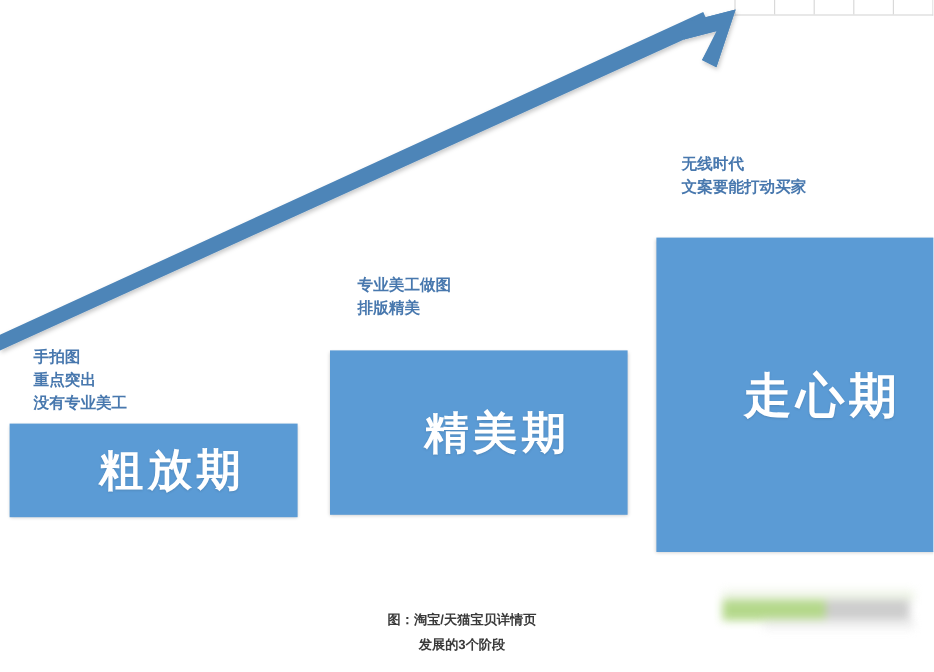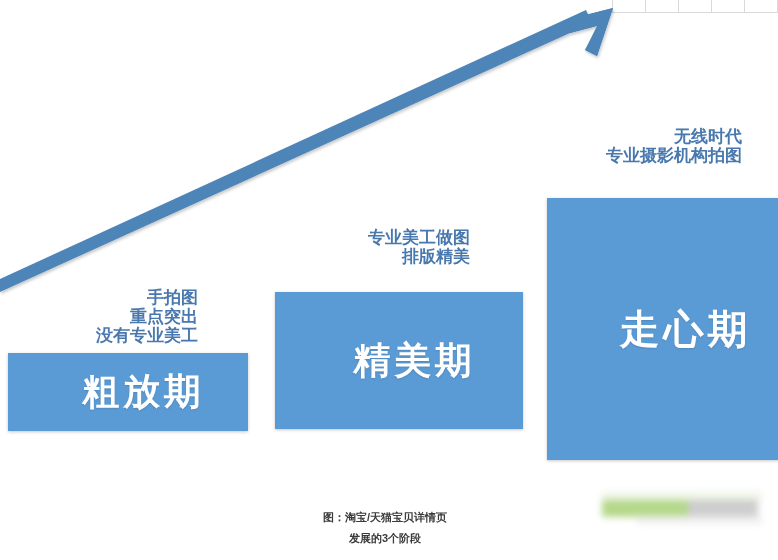--- a/index.html
+++ b/index.html
@@ -66,24 +66,24 @@
   .bar-3 { left: 547px; top: 198px; width: 215px; height: 262px; }
 
   .bar-1 .bar-title { font-size: 37px; }
   .bar-2 .bar-title { font-size: 37px; }
   .bar-3 .bar-title { font-size: 40px; }
 
   
   .desc {
     position: absolute;
     color: #4878AE;
-    font-size: 17px;
+    font-size: 13px;
     line-height: 19px;
     font-weight: bold;
-    text-align: right;
+    text-align: left;
     white-space: nowrap;
   }
   .desc-1 { left: 28px;  top: 288px; width: 170px; }
   .desc-2 { left: 298px; top: 228px; width: 172px; }
   .desc-3 { left: 568px; top: 127px; width: 174px; }
   .desc .line { display: block; }
 
   
   .figure-caption {
     position: absolute;
@@ -177,21 +177,21 @@
   <div class="desc desc-2">
     <span class="line">专业美工做图</span>
     <span class="line">排版精美</span>
   </div>
   <div class="bar bar-2">
     <span class="bar-title">精美期</span>
   </div>
 
   <div class="desc desc-3">
     <span class="line">无线时代</span>
-    <span class="line">专业摄影机构拍图</span>
+    <span class="line">文案要能打动买家</span>
   </div>
   <div class="bar bar-3">
     <span class="bar-title">走心期</span>
   </div>
 
   <div class="figure-caption">
     <span class="line">图：淘宝/天猫宝贝详情页</span>
     <span class="line">发展的3个阶段</span>
   </div>
 

